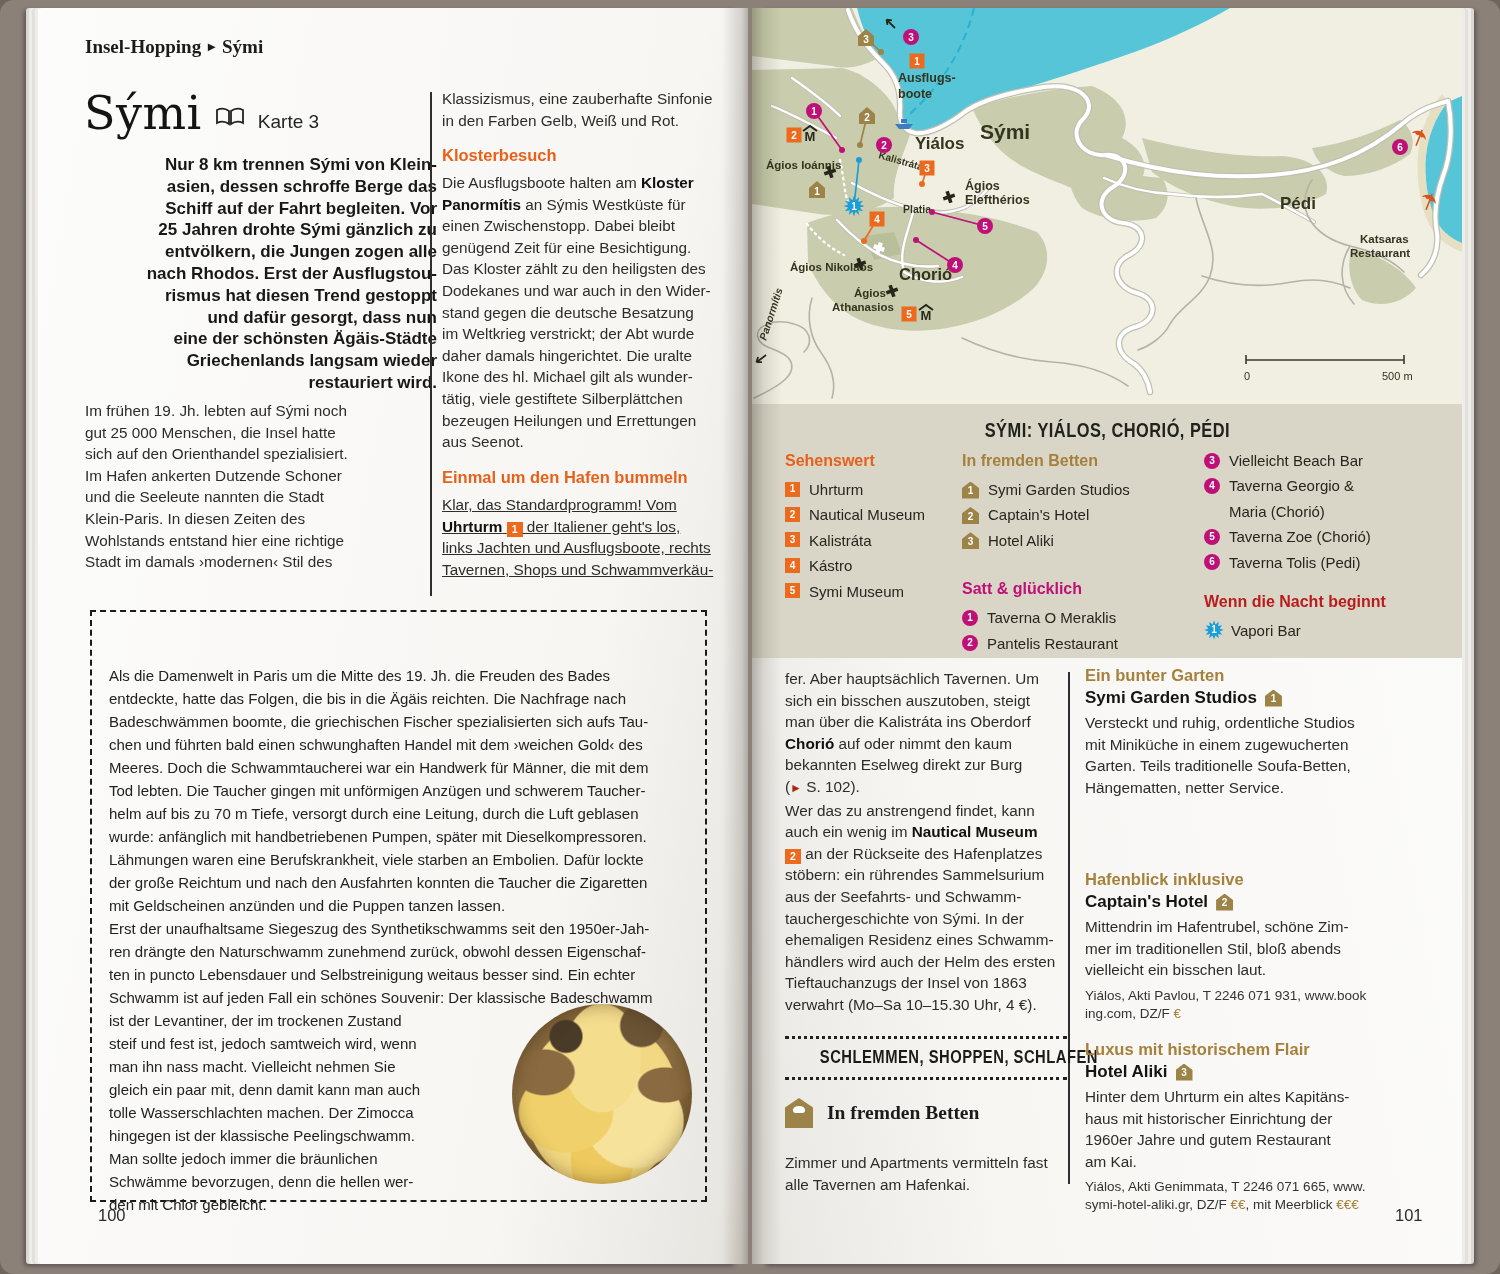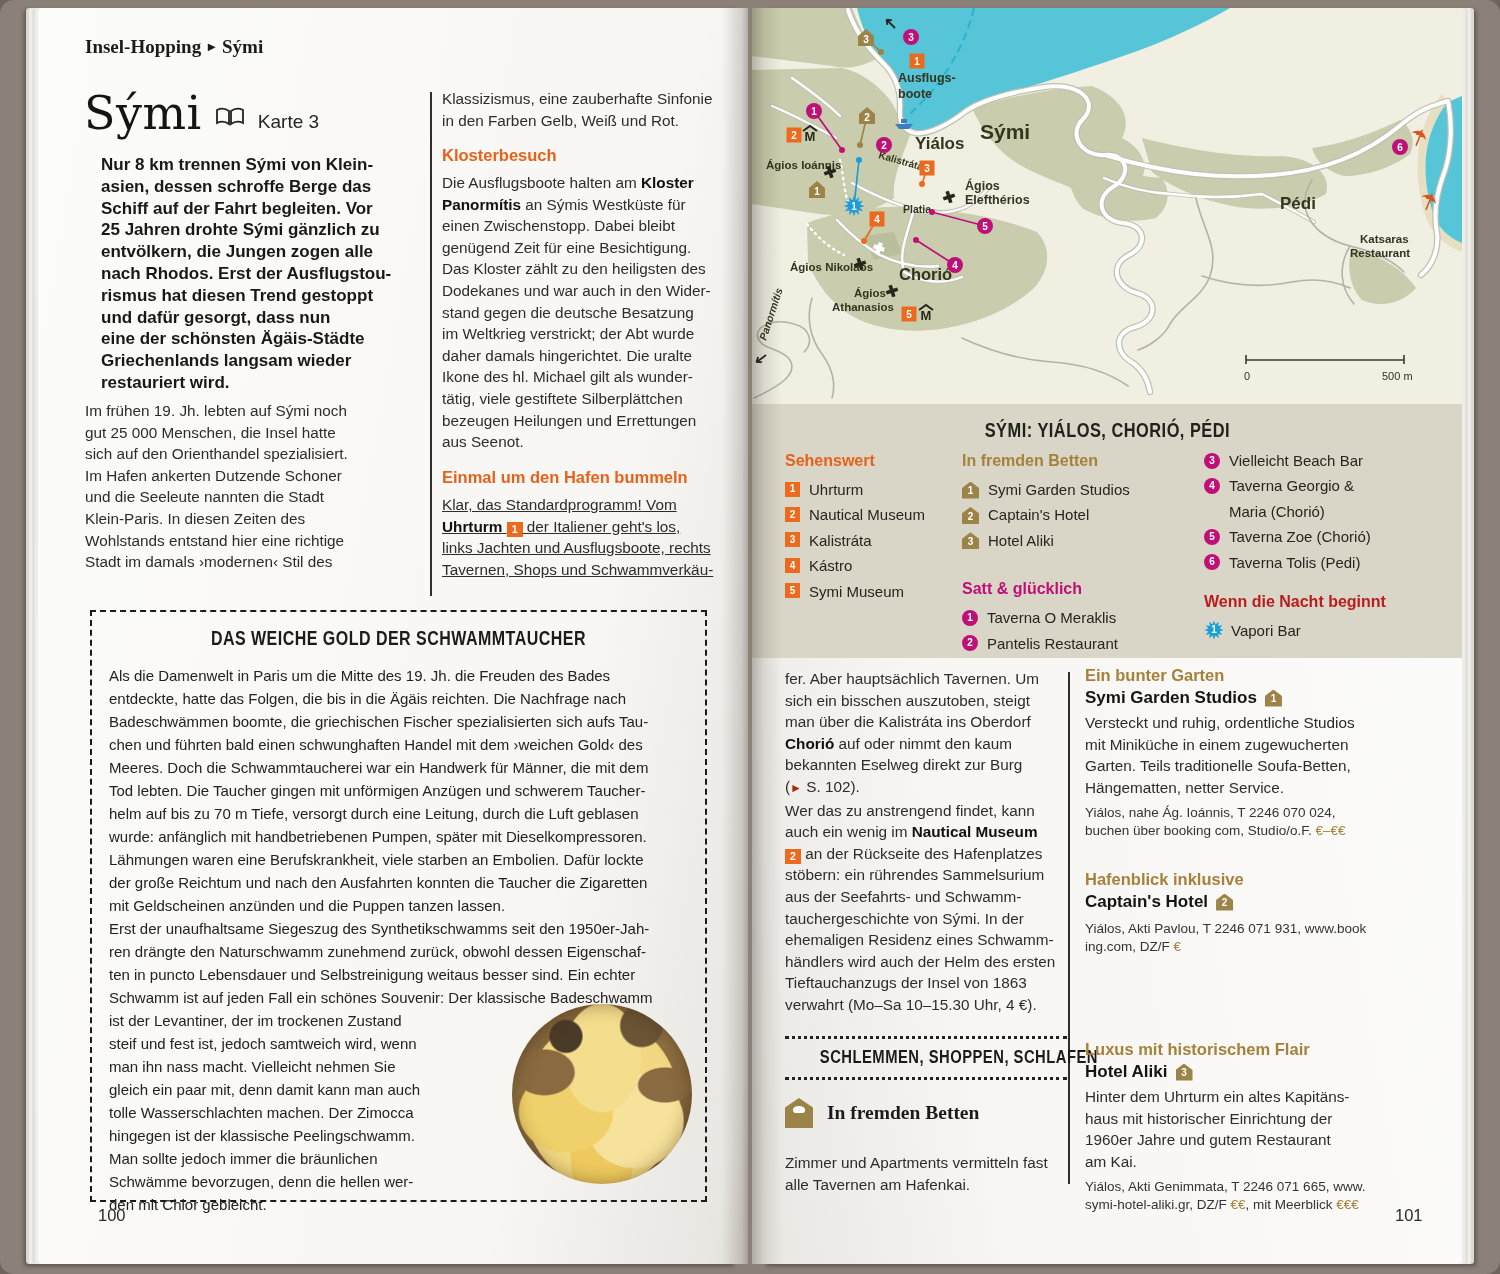--- a/index.html
+++ b/index.html
@@ -84,21 +84,21 @@
     <div class="abs" style="left:46px;top:78px;display:flex;align-items:flex-end;gap:13px;">
       <span class="bigtitle">Sými</span>
       <span style="padding-bottom:9px;">
         <svg width="30" height="20" viewBox="0 0 30 20">
             <path d="M2,3 C6,1 10,1 14,4 L14,17 C10,14 6,14 2,16 Z M28,3 C24,1 20,1 16,4 L16,17 C20,14 24,14 28,16 Z" fill="none" stroke="#222" stroke-width="1.8"></path>
           </svg>
       </span>
       <span class="karte" style="padding-bottom:7px;">Karte 3</span>
     </div>
 
-    <div class="abs intro pre" style="left:63px;top:146px;width:352px;">Nur 8 km trennen Sými von Klein-
+    <div class="abs intro pre" style="left:47px;top:146px;width:352px;text-align:right;">Nur 8 km trennen Sými von Klein-
 asien, dessen schroffe Berge das
 Schiff auf der Fahrt begleiten. Vor
 25 Jahren drohte Sými gänzlich zu
 entvölkern, die Jungen zogen alle
 nach Rhodos. Erst der Ausflugstou-
 rismus hat diesen Trend gestoppt
 und dafür gesorgt, dass nun
 eine der schönsten Ägäis-Städte
 Griechenlands langsam wieder
 restauriert wird.</div>
@@ -129,21 +129,20 @@
 tätig, viele gestiftete Silberplättchen
 bezeugen Heilungen und Errettungen
 aus Seenot.</div>
     <div class="abs orange-h" style="left:404px;top:460px;">Einmal um den Hafen bummeln</div>
     <div class="abs body-txt pre" style="left:404px;top:486px;width:302px;text-decoration:underline;">Klar, das Standardprogramm! Vom
 <b>Uhrturm</b> <span class="m-sq">1</span> der Italiener geht's los,
 links Jachten und Ausflugsboote, rechts
 Tavernen, Shops und Schwammverkäu-</div>
 
     <div class="abs spongebox" style="left:52px;top:602px;width:613px;height:588px;">
-      <div class="boxtitle-wrap"><span class="cond boxtitle">DAS WEICHE GOLD DER SCHWAMMTAUCHER</span></div>
       <div class="boxtext pre">Als die Damenwelt in Paris um die Mitte des 19. Jh. die Freuden des Bades
 entdeckte, hatte das Folgen, die bis in die Ägäis reichten. Die Nachfrage nach
 Badeschwämmen boomte, die griechischen Fischer spezialisierten sich aufs Tau-
 chen und führten bald einen schwunghaften Handel mit dem ›weichen Gold‹ des
 Meeres. Doch die Schwammtaucherei war ein Handwerk für Männer, die mit dem
 Tod lebten. Die Taucher gingen mit unförmigen Anzügen und schwerem Taucher-
 helm auf bis zu 70 m Tiefe, versorgt durch eine Leitung, durch die Luft geblasen
 wurde: anfänglich mit handbetriebenen Pumpen, später mit Dieselkompressoren.
 Lähmungen waren eine Berufskrankheit, viele starben an Embolien. Dafür lockte
 der große Reichtum und nach den Ausfahrten konnten die Taucher die Zigaretten
@@ -505,29 +504,30 @@
     <div class="abs" style="left:333px;top:656px;width:350px;">
       <div class="kicker">Ein bunter Garten</div>
       <div class="atitle">
           <span>Symi Garden Studios</span>
           <span class="a-house">1</span>
         </div>
       <div class="abody pre">Versteckt und ruhig, ordentliche Studios
 mit Miniküche in einem zugewucherten
 Garten. Teils traditionelle Soufa-Betten,
 Hängematten, netter Service.</div>
-      <div class="ainfo pre">Yiálos, nahe Ág. Ioánnis, T 2246 070 024,
-buchen über booking com, Studio/o.F. <span class="price">€–€€</span></div>
     </div>
     <div class="abs" style="left:333px;top:860px;width:350px;">
       <div class="kicker">Hafenblick inklusive</div>
       <div class="atitle">
           <span>Captain's Hotel</span>
           <span class="a-house">2</span>
         </div>
+      <div class="abody pre">Mittendrin im Hafentrubel, schöne Zim-
+mer im traditionellen Stil, bloß abends
+vielleicht ein bisschen laut.</div>
       <div class="ainfo pre">Yiálos, Akti Pavlou, T 2246 071 931, www.book
 ing.com, DZ/F <span class="price">€</span></div>
     </div>
     <div class="abs" style="left:333px;top:1030px;width:350px;">
       <div class="kicker">Luxus mit historischem Flair</div>
       <div class="atitle">
           <span>Hotel Aliki</span>
           <span class="a-house">3</span>
         </div>
       <div class="abody pre">Hinter dem Uhrturm ein altes Kapitäns-

